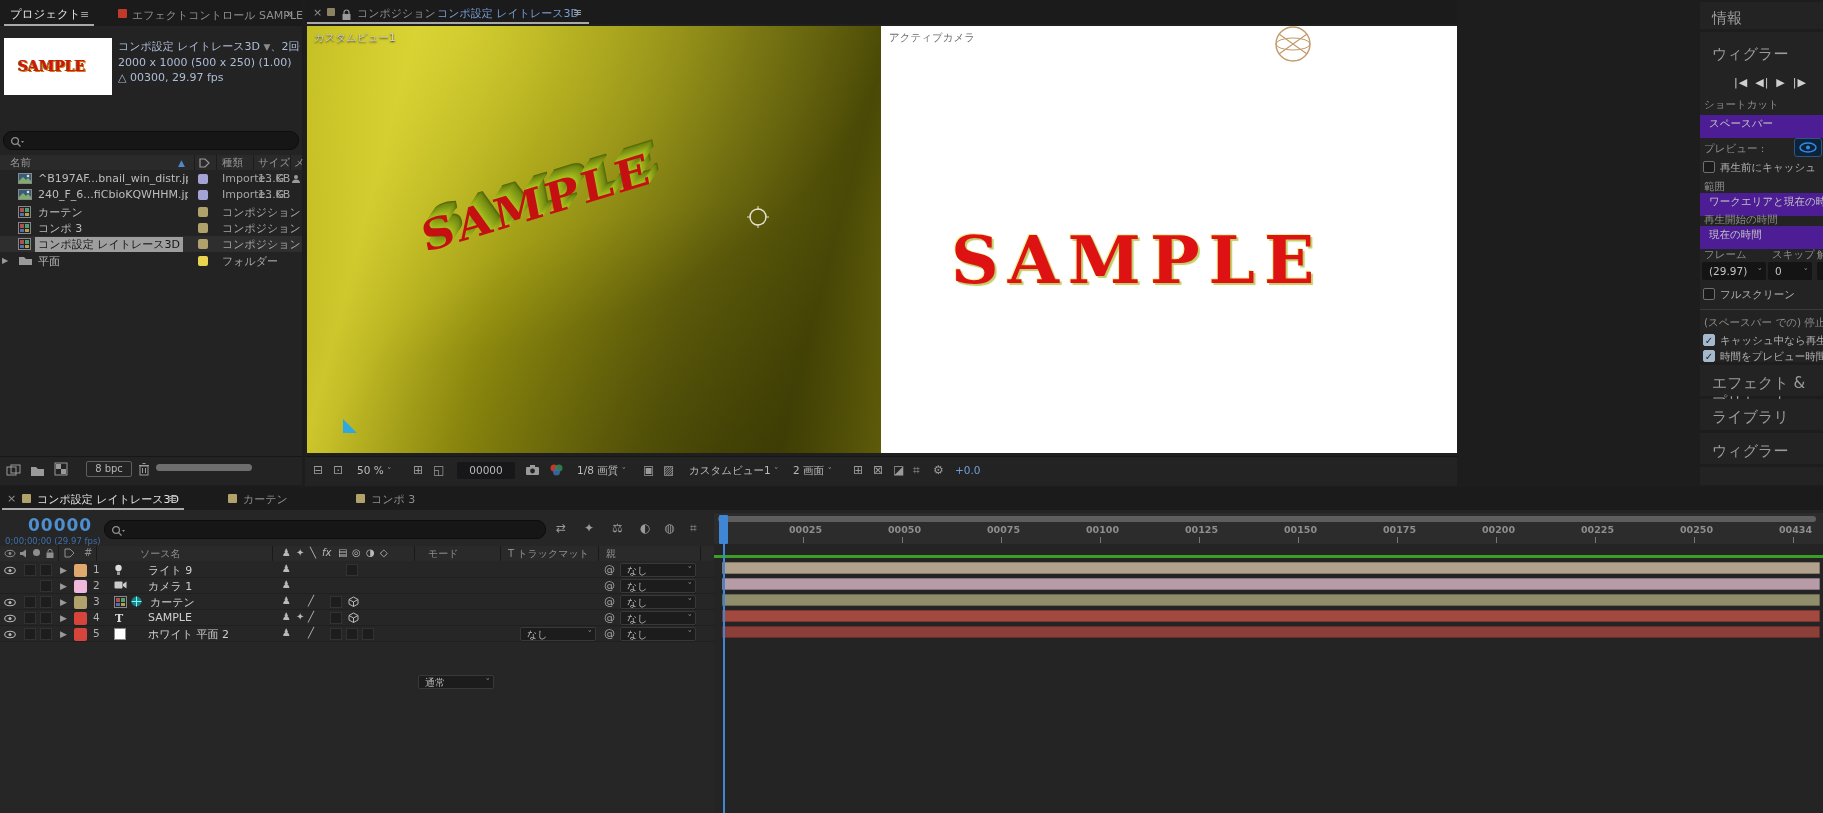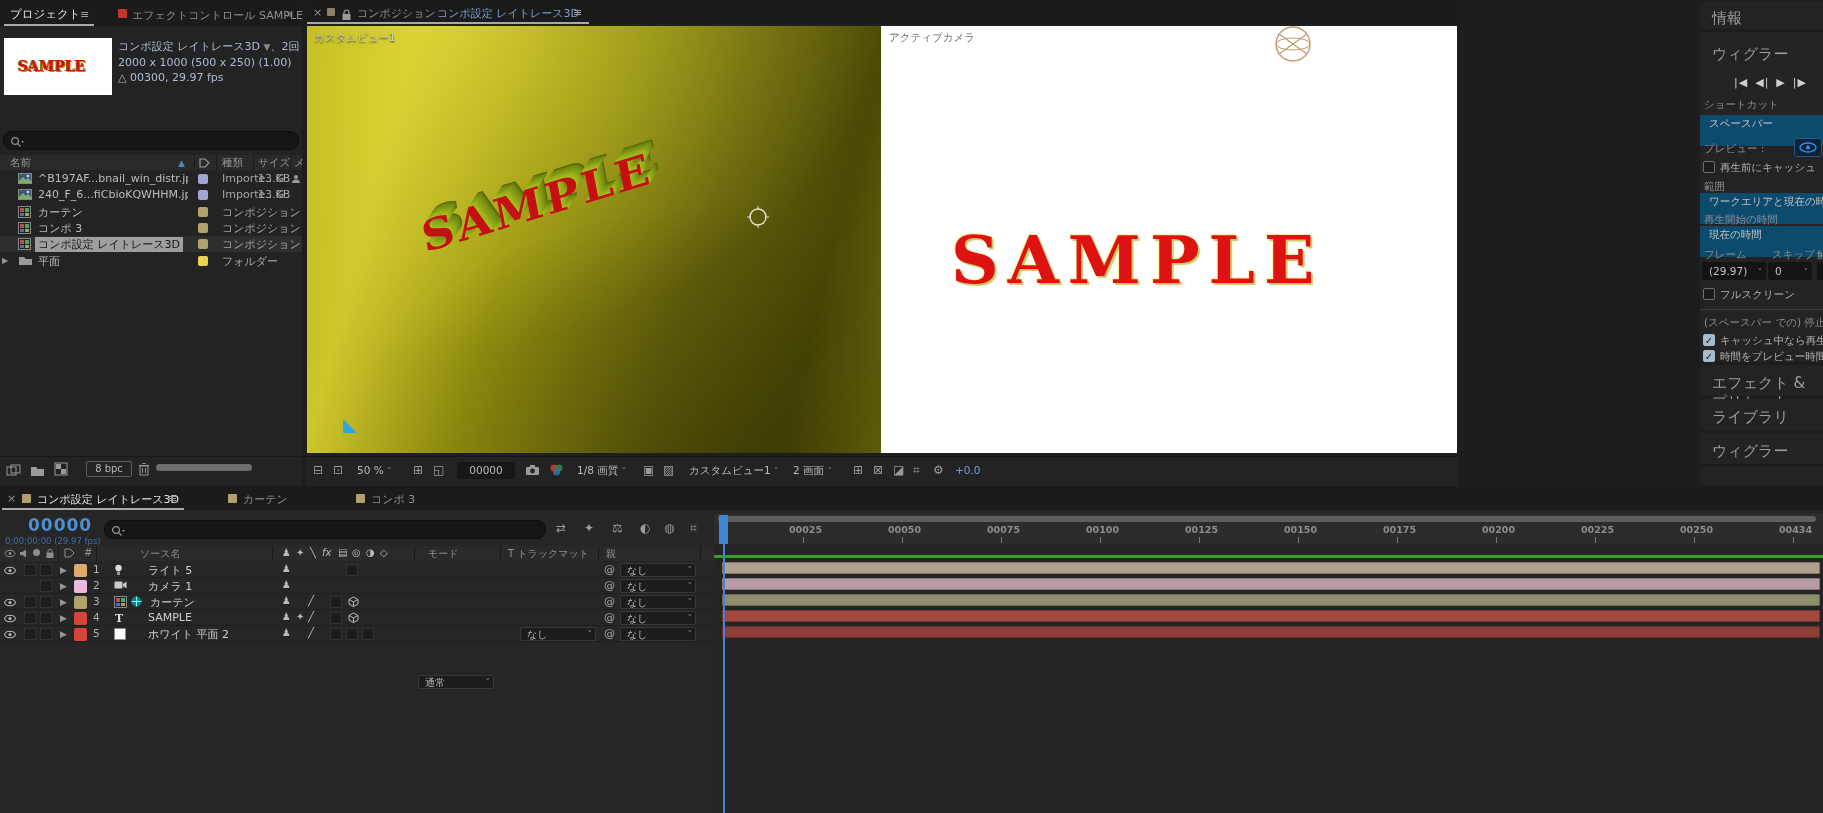--- a/index.html
+++ b/index.html
@@ -58,21 +58,21 @@
   .ticon{position:absolute;top:6px;color:#9a9a9a;font-size:12px;}
   .tfield{position:absolute;top:5px;height:17px;background:#17171a;border-radius:2px;color:#b9b9b9;
      font-size:10.5px;line-height:17px;text-align:center;}
   .tdrop{position:absolute;top:7px;color:#bcbcbc;font-size:10.5px;}
   .caret{color:#8a8a8a;font-size:9px;}
   
   #sidebar{left:1700px;top:0;width:123px;height:485px;background:#1d1d1d;overflow:hidden;}
   .sbblock{position:absolute;left:0;width:123px;background:#232323;}
   .sbhead{color:#9c9c9c;font-size:15px;}
   .sblabel{color:#8d8d8d;font-size:10.5px;white-space:nowrap;}
-  .sbfield{position:absolute;left:0;width:123px;height:31px;background:#0c4a6e;color:#c3c3c3;
+  .sbfield{position:absolute;left:0;width:123px;height:23px;background:#4c1d95;color:#c3c3c3;
      font-size:10.5px;line-height:17px;padding-left:9px;box-sizing:border-box;white-space:nowrap;}
   .sbdrop{position:absolute;height:18px;background:#141414;border-radius:2px;color:#c3c3c3;font-size:10.5px;
      line-height:18px;box-sizing:border-box;padding-left:7px;}
   .sbdrop .caret{position:absolute;right:4px;top:1px;}
   .cb{position:absolute;width:12px;height:12px;border:1px solid #6f6f6f;border-radius:2px;background:#1a1a1a;box-sizing:border-box;}
   .cb.on{background:#a6bacd;border-color:#a6bacd;color:#15202c;font-size:10px;line-height:11px;text-align:center;font-weight:bold;}
   .cblabel{position:absolute;color:#b2b2b2;font-size:10.5px;white-space:nowrap;}
   .transport{position:absolute;color:#cfcfcf;font-size:11px;letter-spacing:1px;white-space:nowrap;}
   .eyebtn{position:absolute;width:26px;height:17px;background:#0e2238;border:1px solid #2a5688;border-radius:3px;}
   
@@ -521,21 +521,21 @@
             </svg></span>
           <span class="cellbox" style="left: 24px;"></span>
           <span class="cellbox" style="left: 40px;"></span>
           <span class="exp">▶</span>
           <span class="swatch" style="background: rgb(223, 169, 110);"></span>
           <span class="num">1</span>
           <span class="icon-svg" style="left: 114px; top: 2px;"><svg width="9" height="13">
               <circle cx="4.5" cy="4" r="3.2" fill="#ddd"></circle>
               <rect x="3" y="7.5" width="3" height="3.5" fill="#999"></rect>
             </svg></span>
-          <span class="lname">ライト 5</span>
+          <span class="lname">ライト 9</span>
           <span class="sw" style="left: 282px;">♟</span>
           <span class="cellbox" style="left: 346px;"></span>
           <span class="pick" style="left: 604px;">@</span>
           <span class="minidrop" style="left: 620px; width: 76px;">なし<span class="caret">˅</span></span>
         </div>
         <div class="lrow" style="top: 91px;">
           <span class="cellbox" style="left: 40px;"></span>
           <span class="exp">▶</span>
           <span class="swatch" style="background: rgb(239, 185, 220);"></span>
           <span class="num">2</span>

